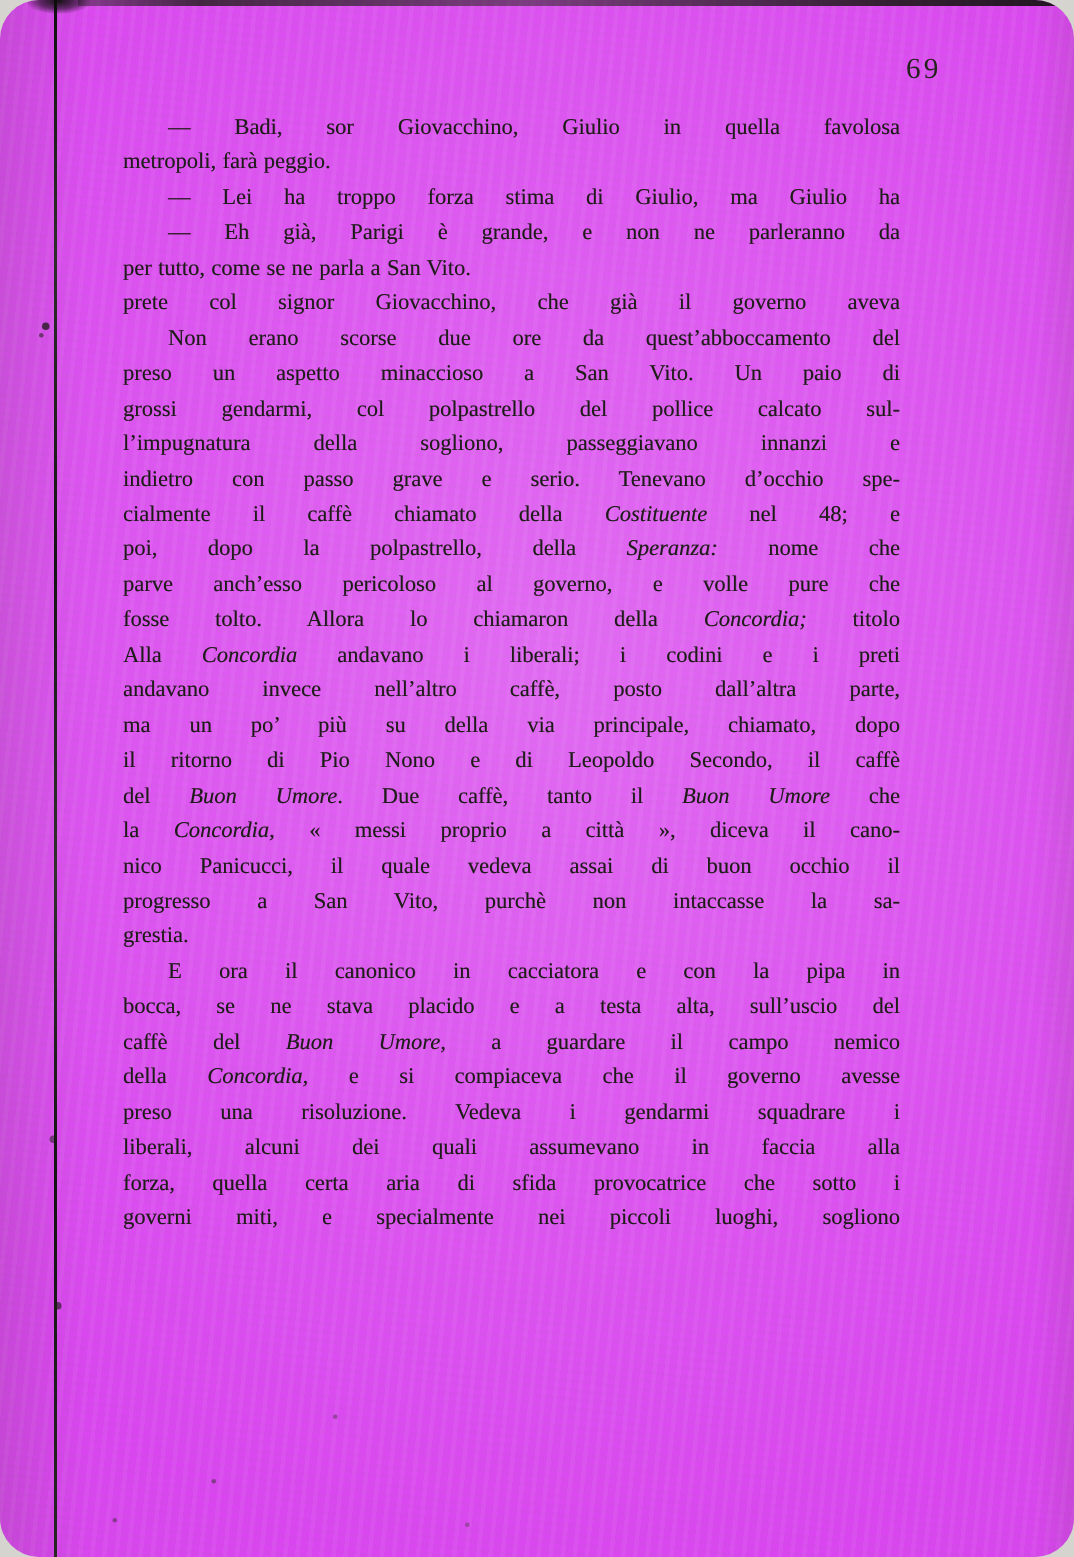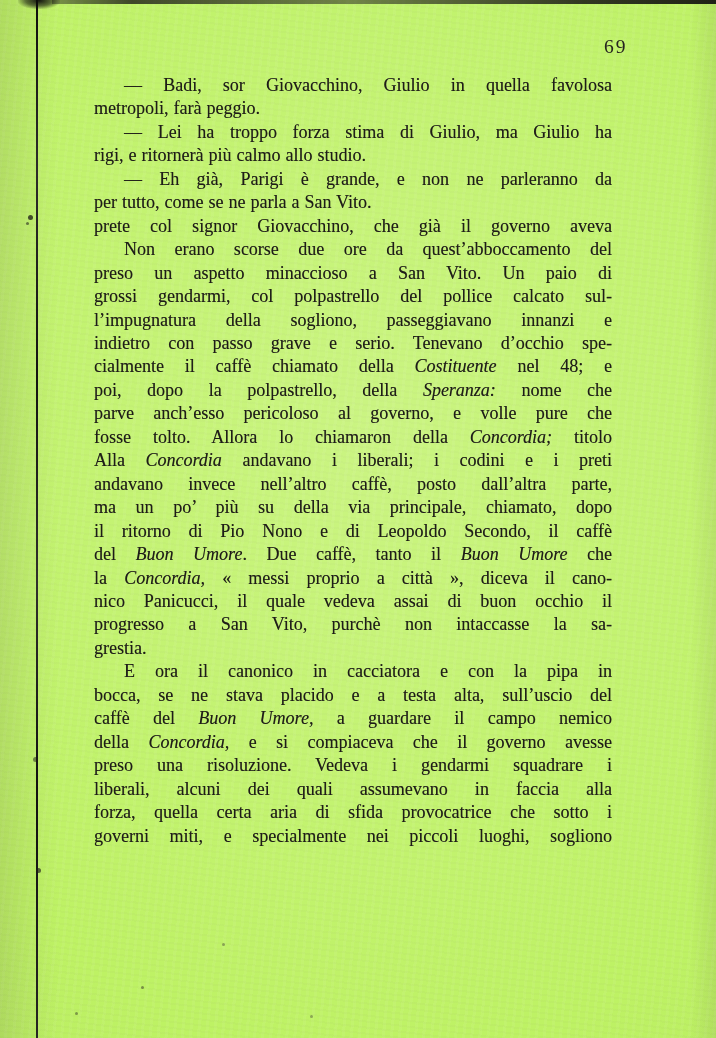--- a/index.html
+++ b/index.html
@@ -1,24 +1,25 @@
 <!DOCTYPE html>
 <html><head>
 <meta charset="utf-8">
 <style>
   html, body { margin: 0; padding: 0; background: #d6d4cf; }
 
   .page {
     position: relative;
     width: 716px;
     height: 1038px;
-    background: #bef264;
+    background: #d946ef;
     overflow: hidden;
     font-family: "Liberation Serif", serif;
     color: #1e1c18;
+    border-radius: 26px;
   }
 
   
   .grain {
     position: absolute; inset: 0;
     background:
       repeating-linear-gradient(7deg,  rgba(120,114,102,0.035) 0 2px, rgba(0,0,0,0) 2px 6px),
       repeating-linear-gradient(96deg, rgba(255,255,255,0.05)  0 3px, rgba(0,0,0,0) 3px 8px);
     pointer-events: none;
   }
@@ -71,22 +72,22 @@
       222px 943px 0 0  rgba(50,46,40,0.40),
       310px 1015px 0 0 rgba(60,55,48,0.40);
   }
 
   .page-number {
     position: absolute; top: 36px; left: 604px;
     font-size: 19.5px; letter-spacing: 2px; color: #26231f;
   }
 
   .text-block {
-    position: absolute; top: 74px; left: 94px; width: 518px;
-    font-size: 18px; line-height: 23.45px;
+    position: absolute; top: 74px; left: 82px; width: 518px;
+    font-size: 15px; line-height: 23.45px;
     text-shadow: 0.2px 0.2px 0.3px rgba(30,28,24,0.45);
   }
   .para { margin: 0; }
   .line { text-align: justify; word-spacing: 0.5px; }
   .line.just { text-align-last: justify; }
   .line.indent { text-indent: 30px; }
   .it { font-style: italic; }
 </style>
 </head>
 <body>
@@ -103,21 +104,20 @@
 
   <div class="page-number">69</div>
 
   <div class="text-block">
       <div class="para">
         <div class="line just indent"><span class="rm">— Badi, sor Giovacchino, Giulio in quella favolosa</span></div>
         <div class="line"><span class="rm">metropoli, farà peggio.</span></div>
       </div>
       <div class="para">
         <div class="line just indent"><span class="rm">— Lei ha troppo forza stima di Giulio, ma Giulio ha</span></div>
-        <div class="line"><span class="rm">rigi, e ritornerà più calmo allo studio.</span></div>
       </div>
       <div class="para">
         <div class="line just indent"><span class="rm">— Eh già, Parigi è grande, e non ne parleranno da</span></div>
         <div class="line"><span class="rm">per tutto, come se ne parla a San Vito.</span></div>
       </div>
       <div class="para">
         <div class="line just"><span class="rm">prete col signor Giovacchino, che già il governo aveva</span></div>
         <div class="line just indent"><span class="rm">Non erano scorse due ore da quest’abboccamento del</span></div>
         <div class="line just"><span class="rm">preso un aspetto minaccioso a San Vito. Un paio di</span></div>
         <div class="line just"><span class="rm">grossi gendarmi, col polpastrello del pollice calcato sul-</span></div>

